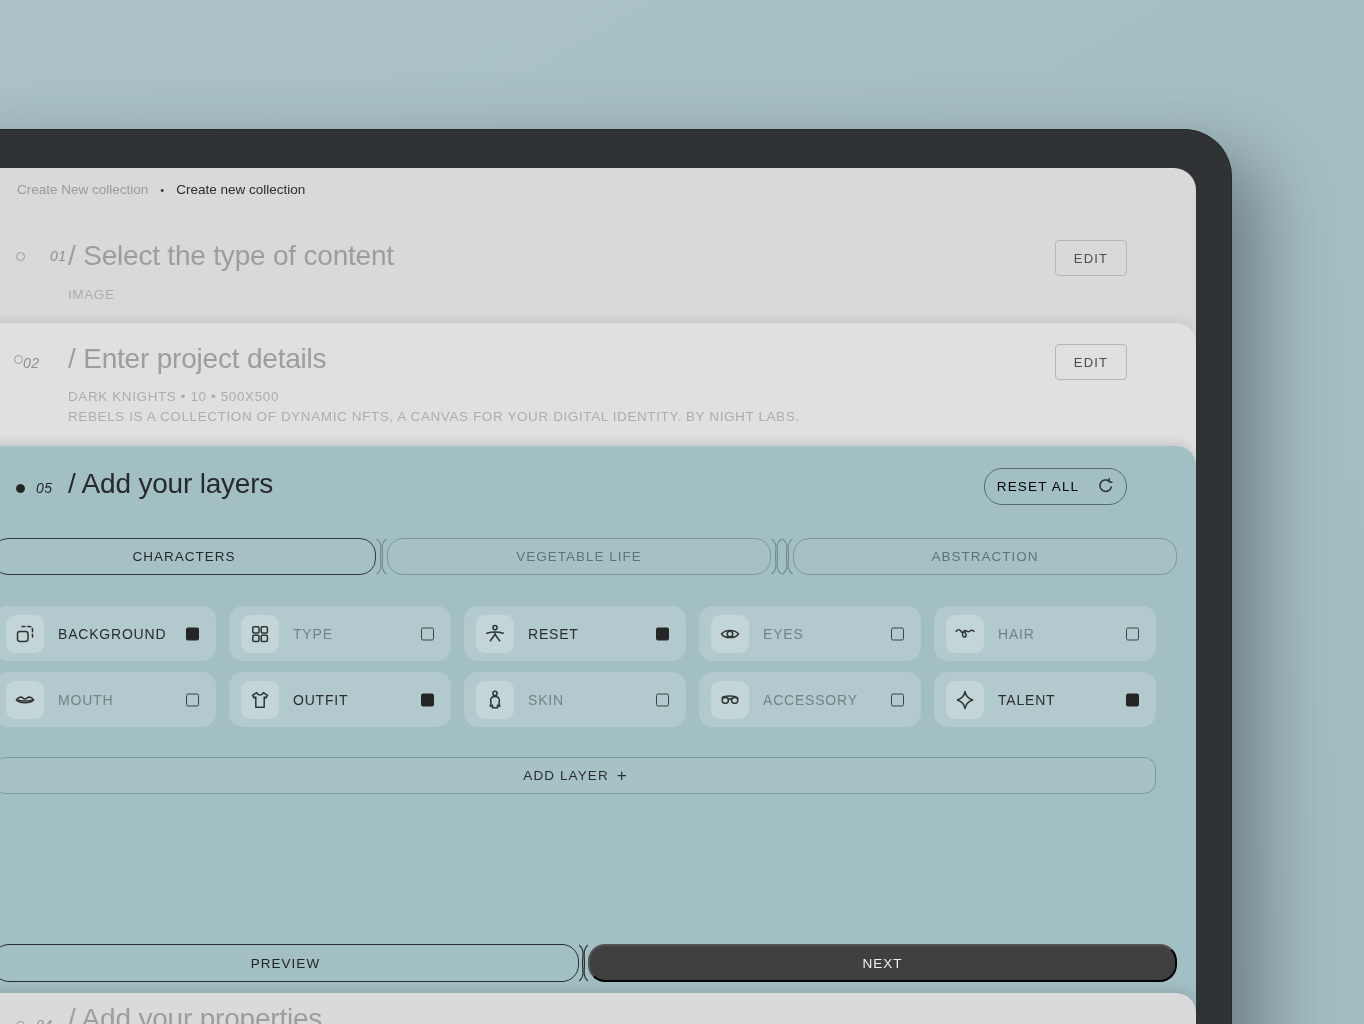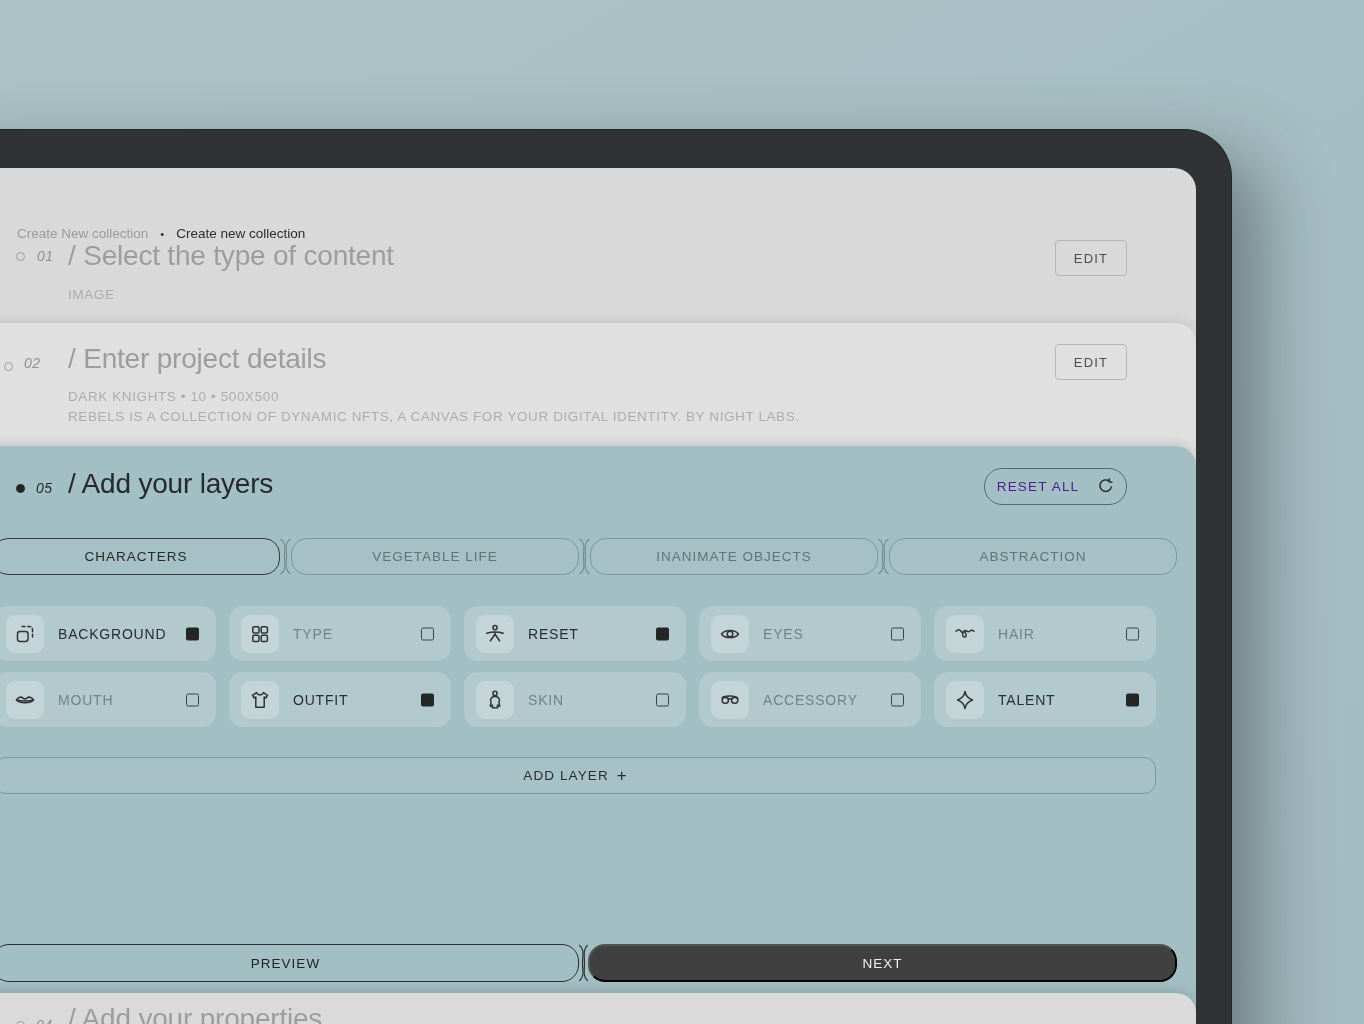--- a/index.html
+++ b/index.html
@@ -15,58 +15,58 @@
     background:#303335; border-radius:48px;
     box-shadow:30px 26px 70px rgba(42,54,57,.45), 0 0 0 1px rgba(0,0,0,.25) inset;
     padding:39px 36px;
   }
   .screen {
     position:relative; width:100%; height:100%;
     background:#d8d9d8; border-radius:22px; overflow:hidden;
   }
   
   
-  .breadcrumb { position:absolute; left:71px; top:14px; font-size:13.5px; display:flex; align-items:center; gap:12px;margin-top:44px; }
+  .breadcrumb { position:absolute; left:71px; top:14px; font-size:13.5px; display:flex; align-items:center; gap:12px; }
   .crumb-prev { color:#9a9b9a; }
   .crumb-dot  { color:#2e2f2e; font-size:11px; }
   .crumb-cur  { color:#2b2c2b; }
   
   .marker { display:inline-block; width:9px; height:9px; border-radius:50%; }
   .marker.open  { border:1.3px solid #9a9b9a; background:transparent; }
   .marker.fill  { background:#242625; border:1.3px solid #242625; }
   .stepnum { font-style:italic; font-size:14px; letter-spacing:.5px; }
   .step-title { font-size:28px; letter-spacing:-.2px; }
   .pill-btn {
     position:absolute; display:flex; align-items:center; justify-content:center;
     border-radius:4px; background:transparent; cursor:pointer;
     font-size:13px; letter-spacing:1.2px; color:#4c4d4c;
   }
   
-  .sec1-row { position:absolute; left:70px; top:80px; display:flex; align-items:center; gap:12px; }
+  .sec1-row { position:absolute; left:70px; top:80px; display:flex; align-items:center; gap:25px; }
   .sec1-title { position:absolute; left:122px; top:72px; color:#9c9d9c; }
   .sec1-sub { position:absolute; left:122px; top:119px; font-size:13.5px; letter-spacing:.6px; color:#acadac; }
   .edit1 { right:69px; top:72px; width:72px; height:36px; border:1px solid #b6b7b5; }
   
   .sheet { position:absolute; left:0; right:0; bottom:-40px; border-radius:20px 20px 0 0; }
   .sheet-2 { top:155px; background:#dfe0df; box-shadow:0 -4px 10px rgba(0,0,0,.07); }
   .sheet-3 { top:278px; background:#a2bfc4; box-shadow:0 -4px 10px rgba(0,0,0,.10); }
   .sheet-4 { top:825px; background:#d9dad9; box-shadow:0 -4px 10px rgba(0,0,0,.10); }
   
-  .sec2-row { position:absolute; left:58px; top:32px; display:flex; align-items:flex-end; gap:11px; }
+  .sec2-row { position:absolute; left:68px; top:32px; display:flex; align-items:flex-start; }
   .sec2-title { position:absolute; left:122px; top:20px; color:#9c9d9c; }
   .sec2-meta { position:absolute; left:122px; top:66px; font-size:13.5px; letter-spacing:.6px; color:#acadac; }
   .sec2-desc { position:absolute; left:122px; top:86px; font-size:13.5px; letter-spacing:.6px; color:#acadac; }
   .edit2 { right:69px; top:21px; width:72px; height:36px; border:1px solid #b6b7b5; }
   
   .sec3-row { position:absolute; left:70px; top:34px; display:flex; align-items:center; gap:11px; }
   .sec3-title { position:absolute; left:122px; top:22px; color:#27292a; }
   .sec3-num { color:#27292a; }
   .reset-btn {
     right:69px; top:22px; width:143px; height:37px; border-radius:18px;
-    border:1.2px solid #56696c; color:#4c1d95; gap:18px; font-size:13.5px;
+    border:1.2px solid #56696c; color:#000000; gap:18px; font-size:13.5px;
   }
   
   .tabs { position:absolute; left:46px; top:92px; width:1185px; height:37px; display:flex; align-items:stretch; }
   .tab {
     flex:1 1 0; display:flex; align-items:center; justify-content:center;
     border-radius:16px; font-size:13.5px; letter-spacing:1px; cursor:pointer;
     border:1px solid #7b989c; color:#5f7477; background:rgba(255,255,255,.04);
   }
   .tab.selected { border:1.5px solid #38393a; color:#272829; }
   .tab-conn { flex:0 0 11px; align-self:center; height:37px; }
@@ -162,21 +162,20 @@
         <div class="tab selected">CHARACTERS</div>
         <svg class="tab-conn" viewBox="0 0 11 37">
             <path d="M0.5,1 C7,5 4.5,12 4.5,18.5 C4.5,25 7,32 0.5,36" fill="none" stroke="#6e8a8e" stroke-width="1.1"></path>
             <path d="M10.5,1 C4,5 6.5,12 6.5,18.5 C6.5,25 4,32 10.5,36" fill="none" stroke="#6e8a8e" stroke-width="1.1"></path>
           </svg>
         <div class="tab">VEGETABLE LIFE</div>
         <svg class="tab-conn" viewBox="0 0 11 37">
             <path d="M0.5,1 C7,5 4.5,12 4.5,18.5 C4.5,25 7,32 0.5,36" fill="none" stroke="#6e8a8e" stroke-width="1.1"></path>
             <path d="M10.5,1 C4,5 6.5,12 6.5,18.5 C6.5,25 4,32 10.5,36" fill="none" stroke="#6e8a8e" stroke-width="1.1"></path>
           </svg>
-        <div class="tab">INANIMATE OBJECTS</div>
         <svg class="tab-conn" viewBox="0 0 11 37">
             <path d="M0.5,1 C7,5 4.5,12 4.5,18.5 C4.5,25 7,32 0.5,36" fill="none" stroke="#6e8a8e" stroke-width="1.1"></path>
             <path d="M10.5,1 C4,5 6.5,12 6.5,18.5 C6.5,25 4,32 10.5,36" fill="none" stroke="#6e8a8e" stroke-width="1.1"></path>
           </svg>
         <div class="tab">ABSTRACTION</div>
       </div>
 
       <div class="chips">
 
         <div class="chip on">

